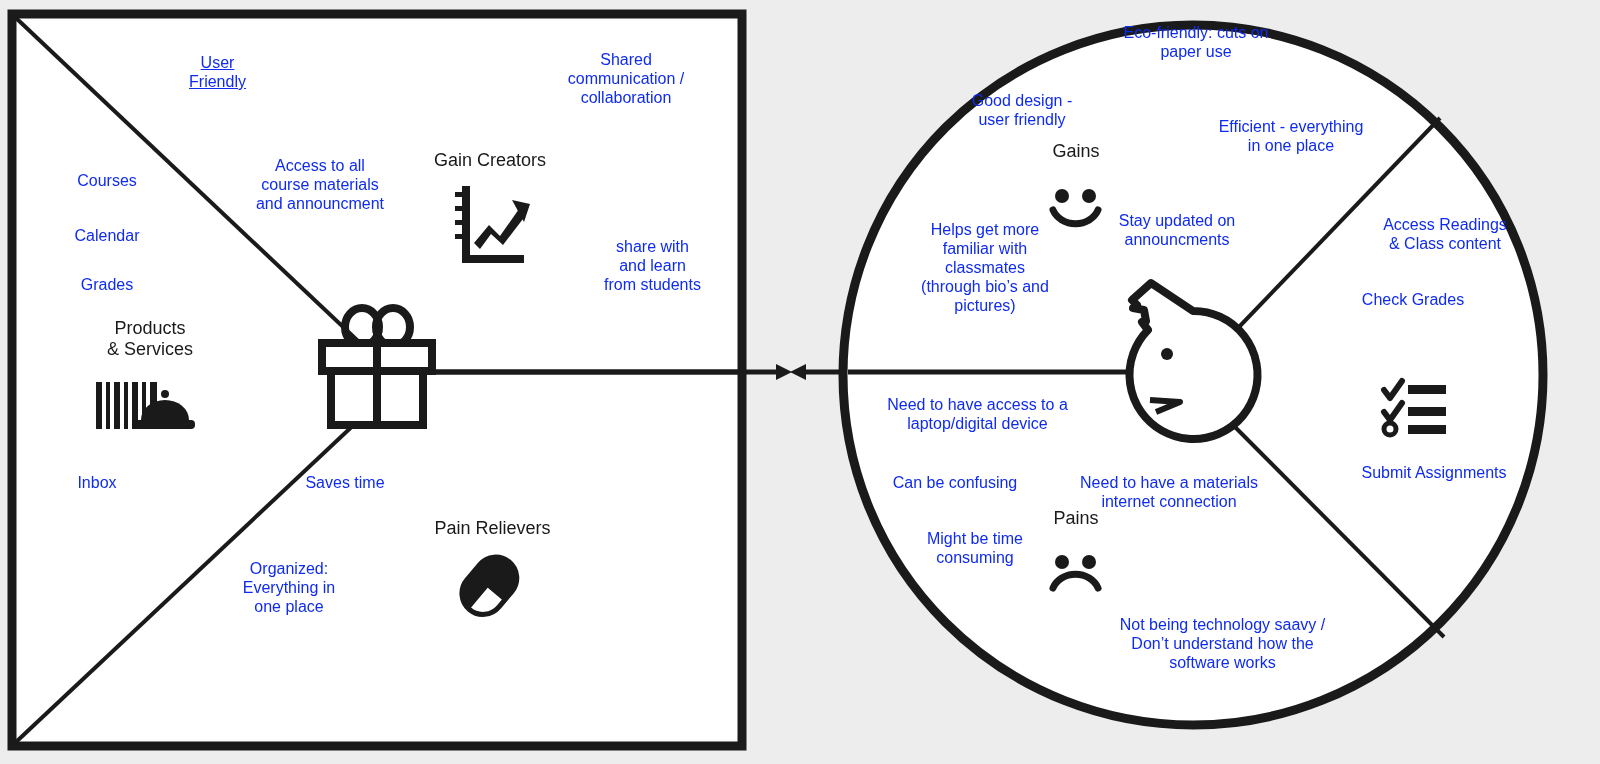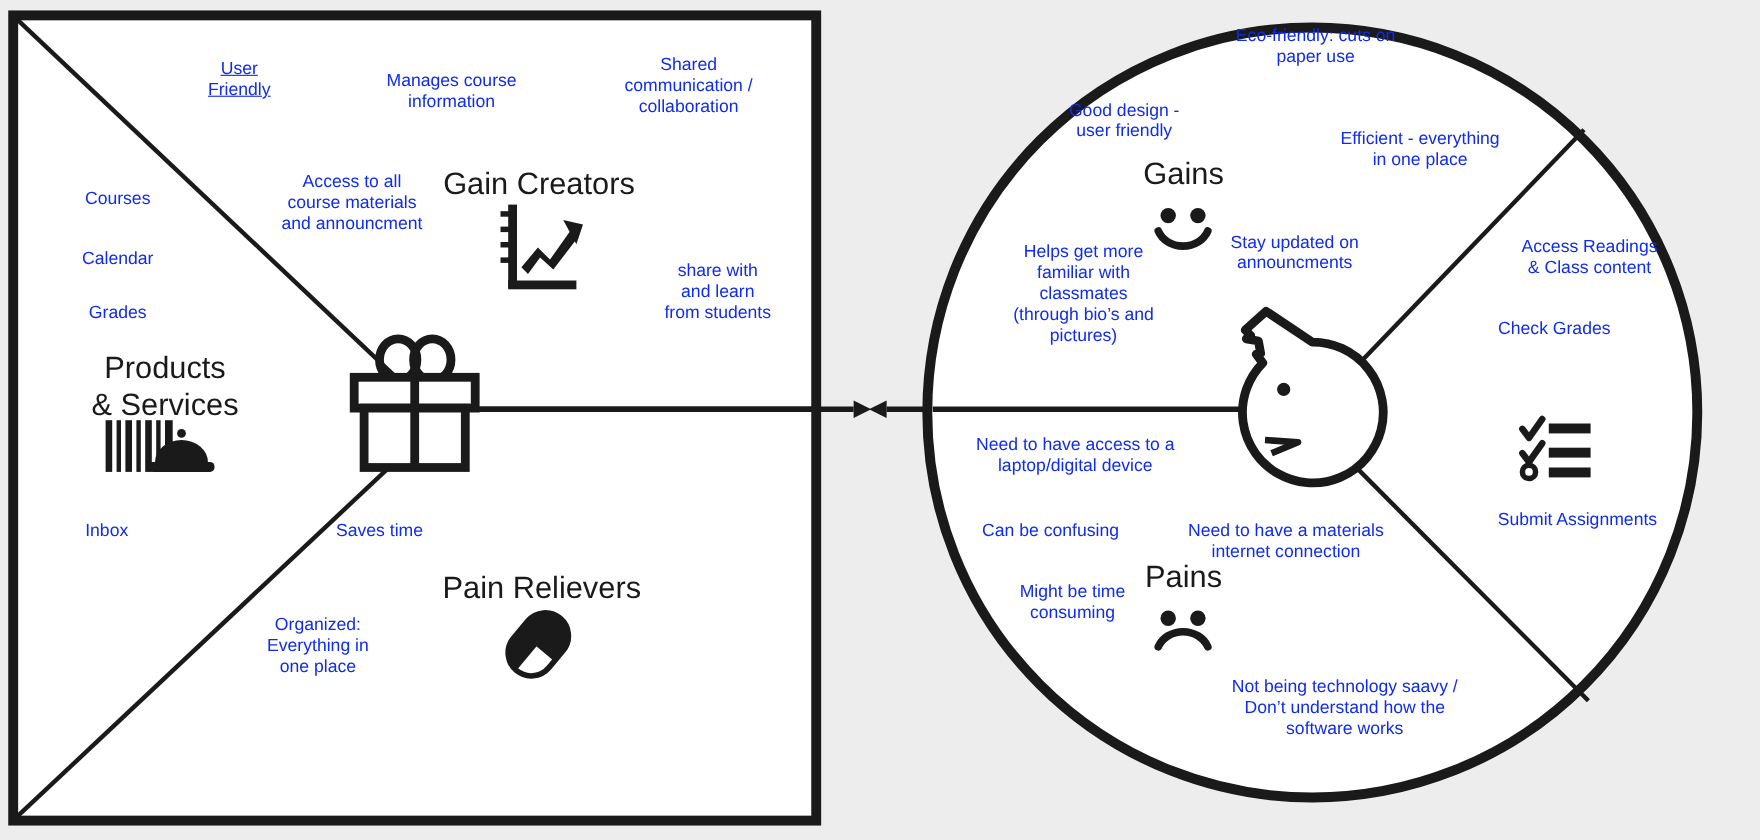--- a/index.html
+++ b/index.html
@@ -32,21 +32,21 @@
     line-height: 1.18;
     white-space: pre-line;
     pointer-events: none;
   }
   .blue {
     color: #0f2bef;
     font-size: 16px;
   }
   .black {
     color: #1a1a1a;
-    font-size: 28px;
+    font-size: 18px;
   }
 </style>
 </head>
 <body>
 
 <div id="canvas">
 
   <svg id="vpc-svg" viewBox="0 0 1600 764" xmlns="http://www.w3.org/2000/svg">
 
     <g>
@@ -149,22 +149,20 @@
   <div class="txt black" style="left:395px; top:150px; width:190px;">Gain Creators</div>
 
   <div class="txt black" style="left:60px; top:318px; width:180px;">Products
 &amp; Services</div>
 
   <div class="txt black" style="left:400px; top:518px; width:185px;">Pain Relievers</div>
 
   <div class="txt blue" style="left:150px; top:54px; width:135px;text-decoration:underline;">User
 Friendly</div>
 
-  <div class="txt blue" style="left:318px; top:65px; width:185px;">Manages course
-information</div>
 
   <div class="txt blue" style="left:530px; top:51px; width:192px;">Shared
 communication /
 collaboration</div>
 
   <div class="txt blue" style="left:222px; top:157px; width:196px;">Access to all
 course materials
 and announcment</div>
 
   <div class="txt blue" style="left:575px; top:238px; width:155px;">share with

